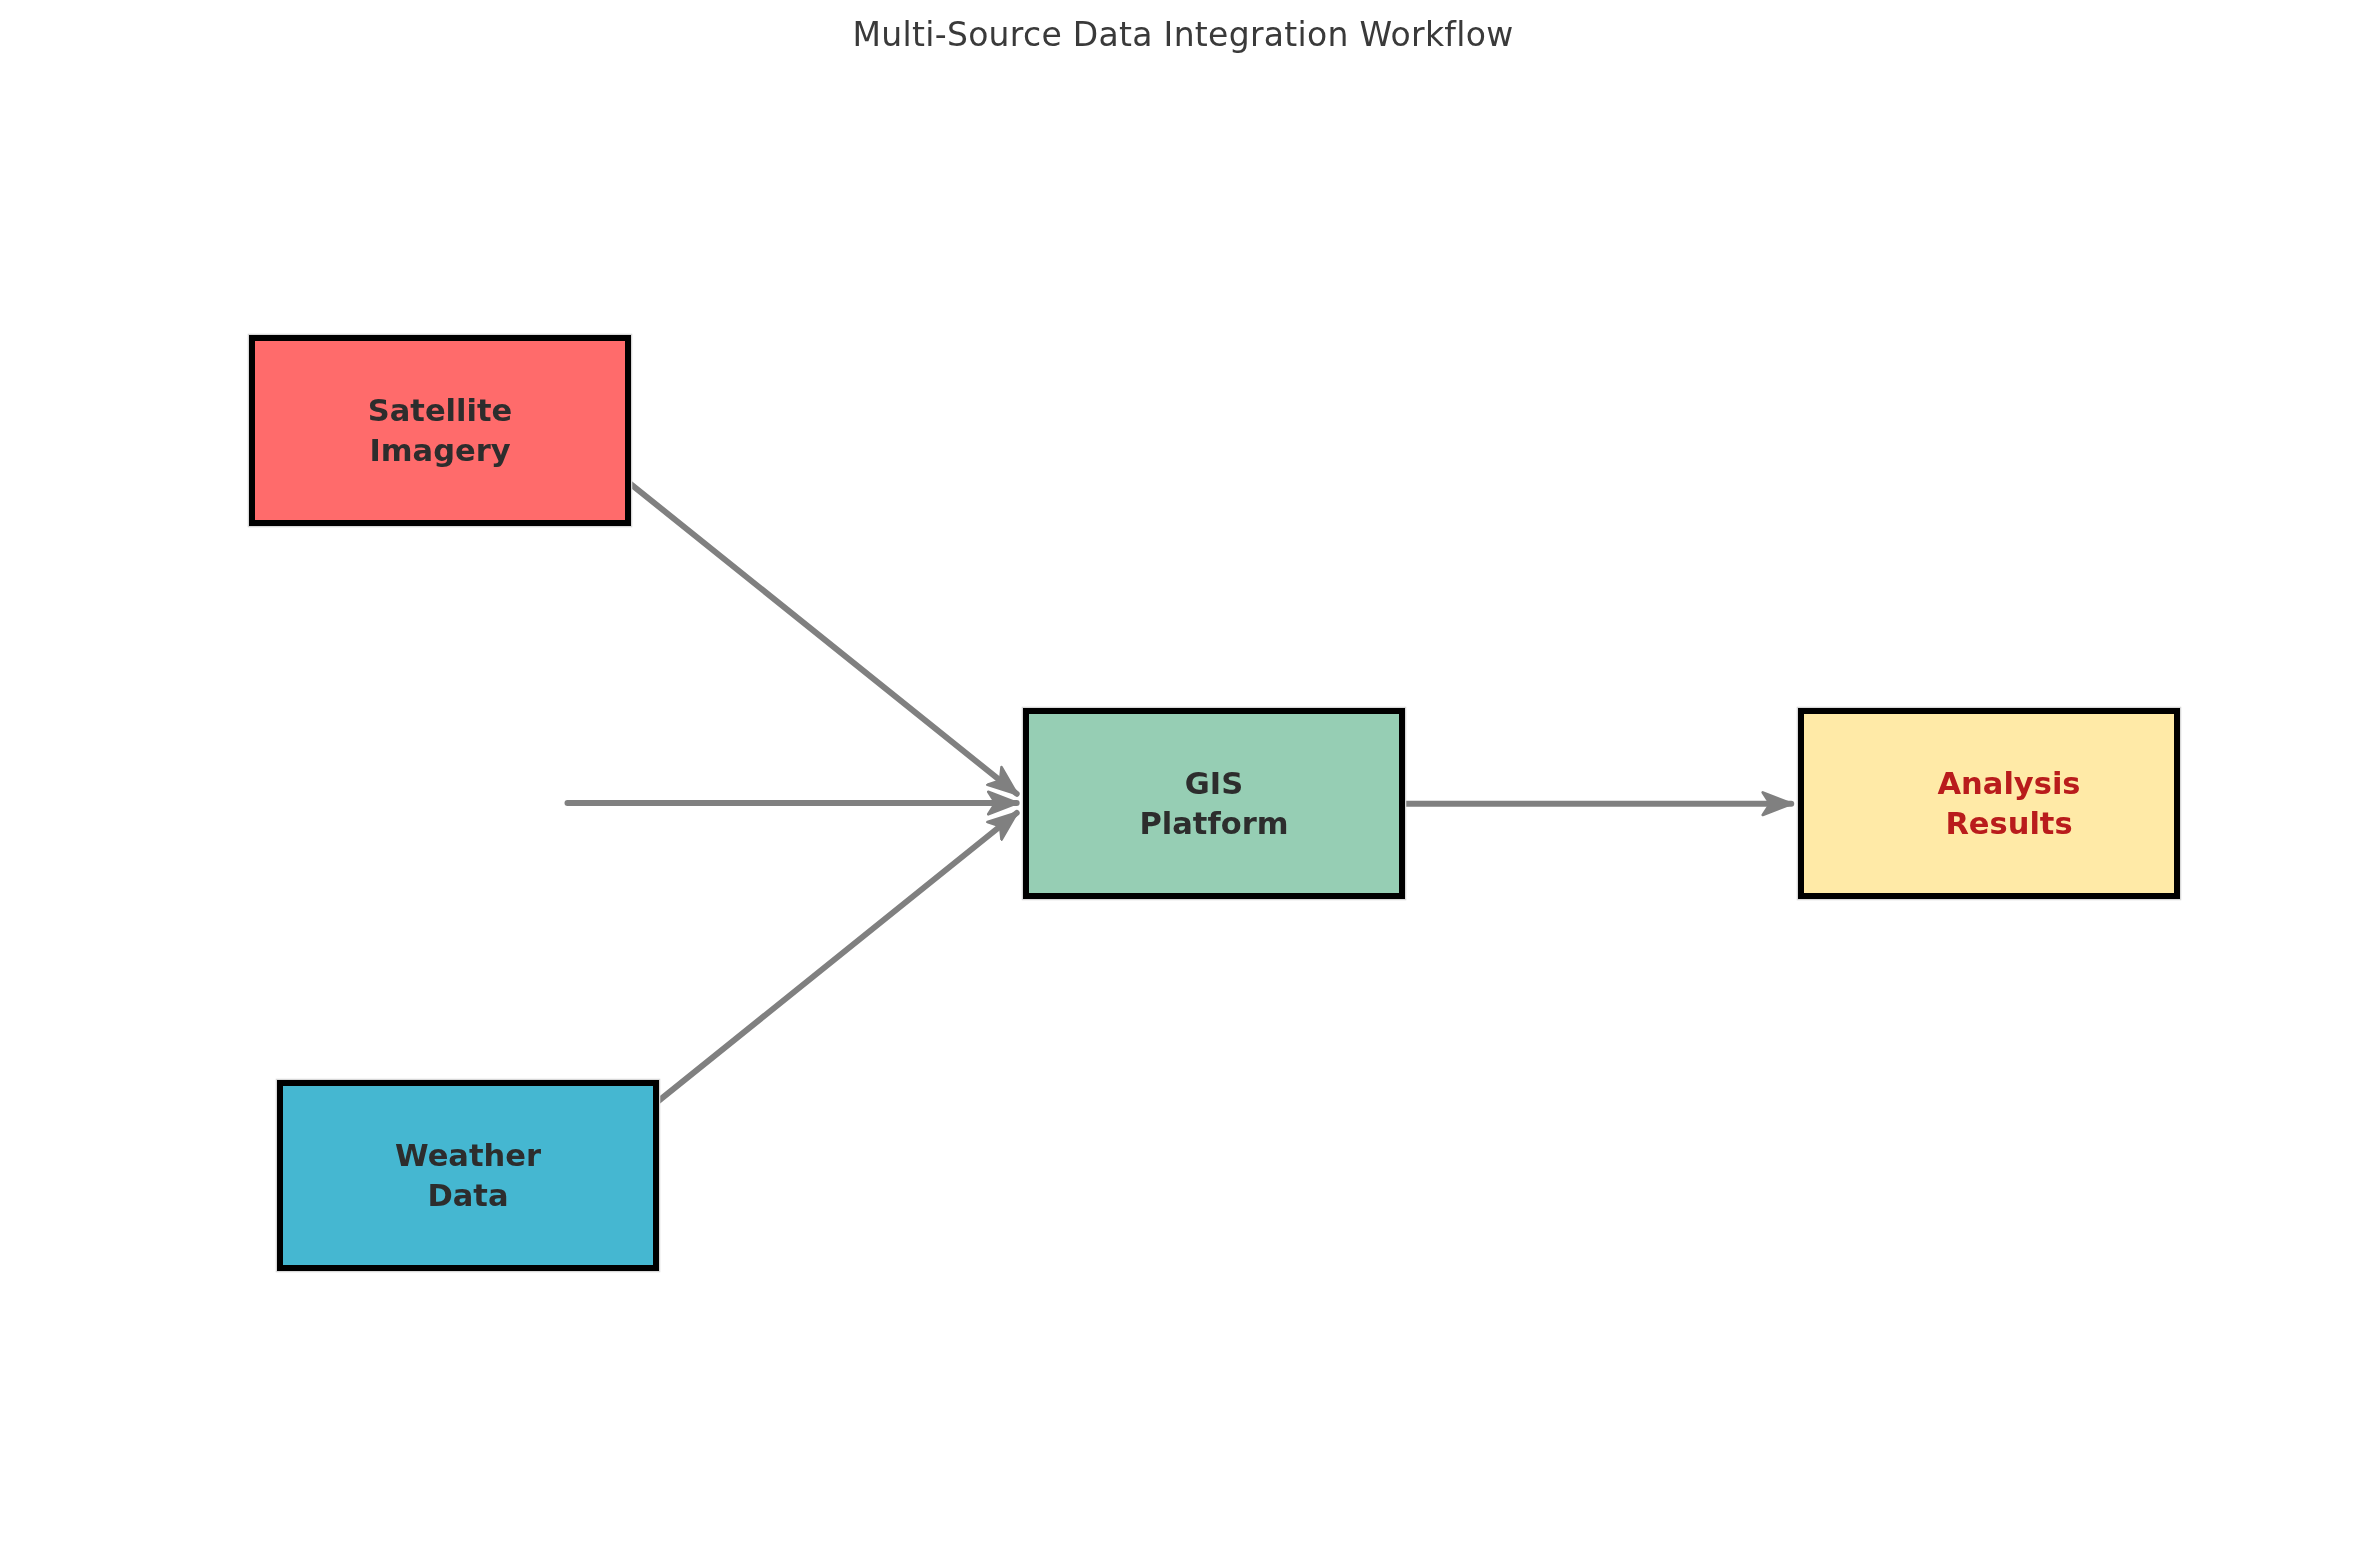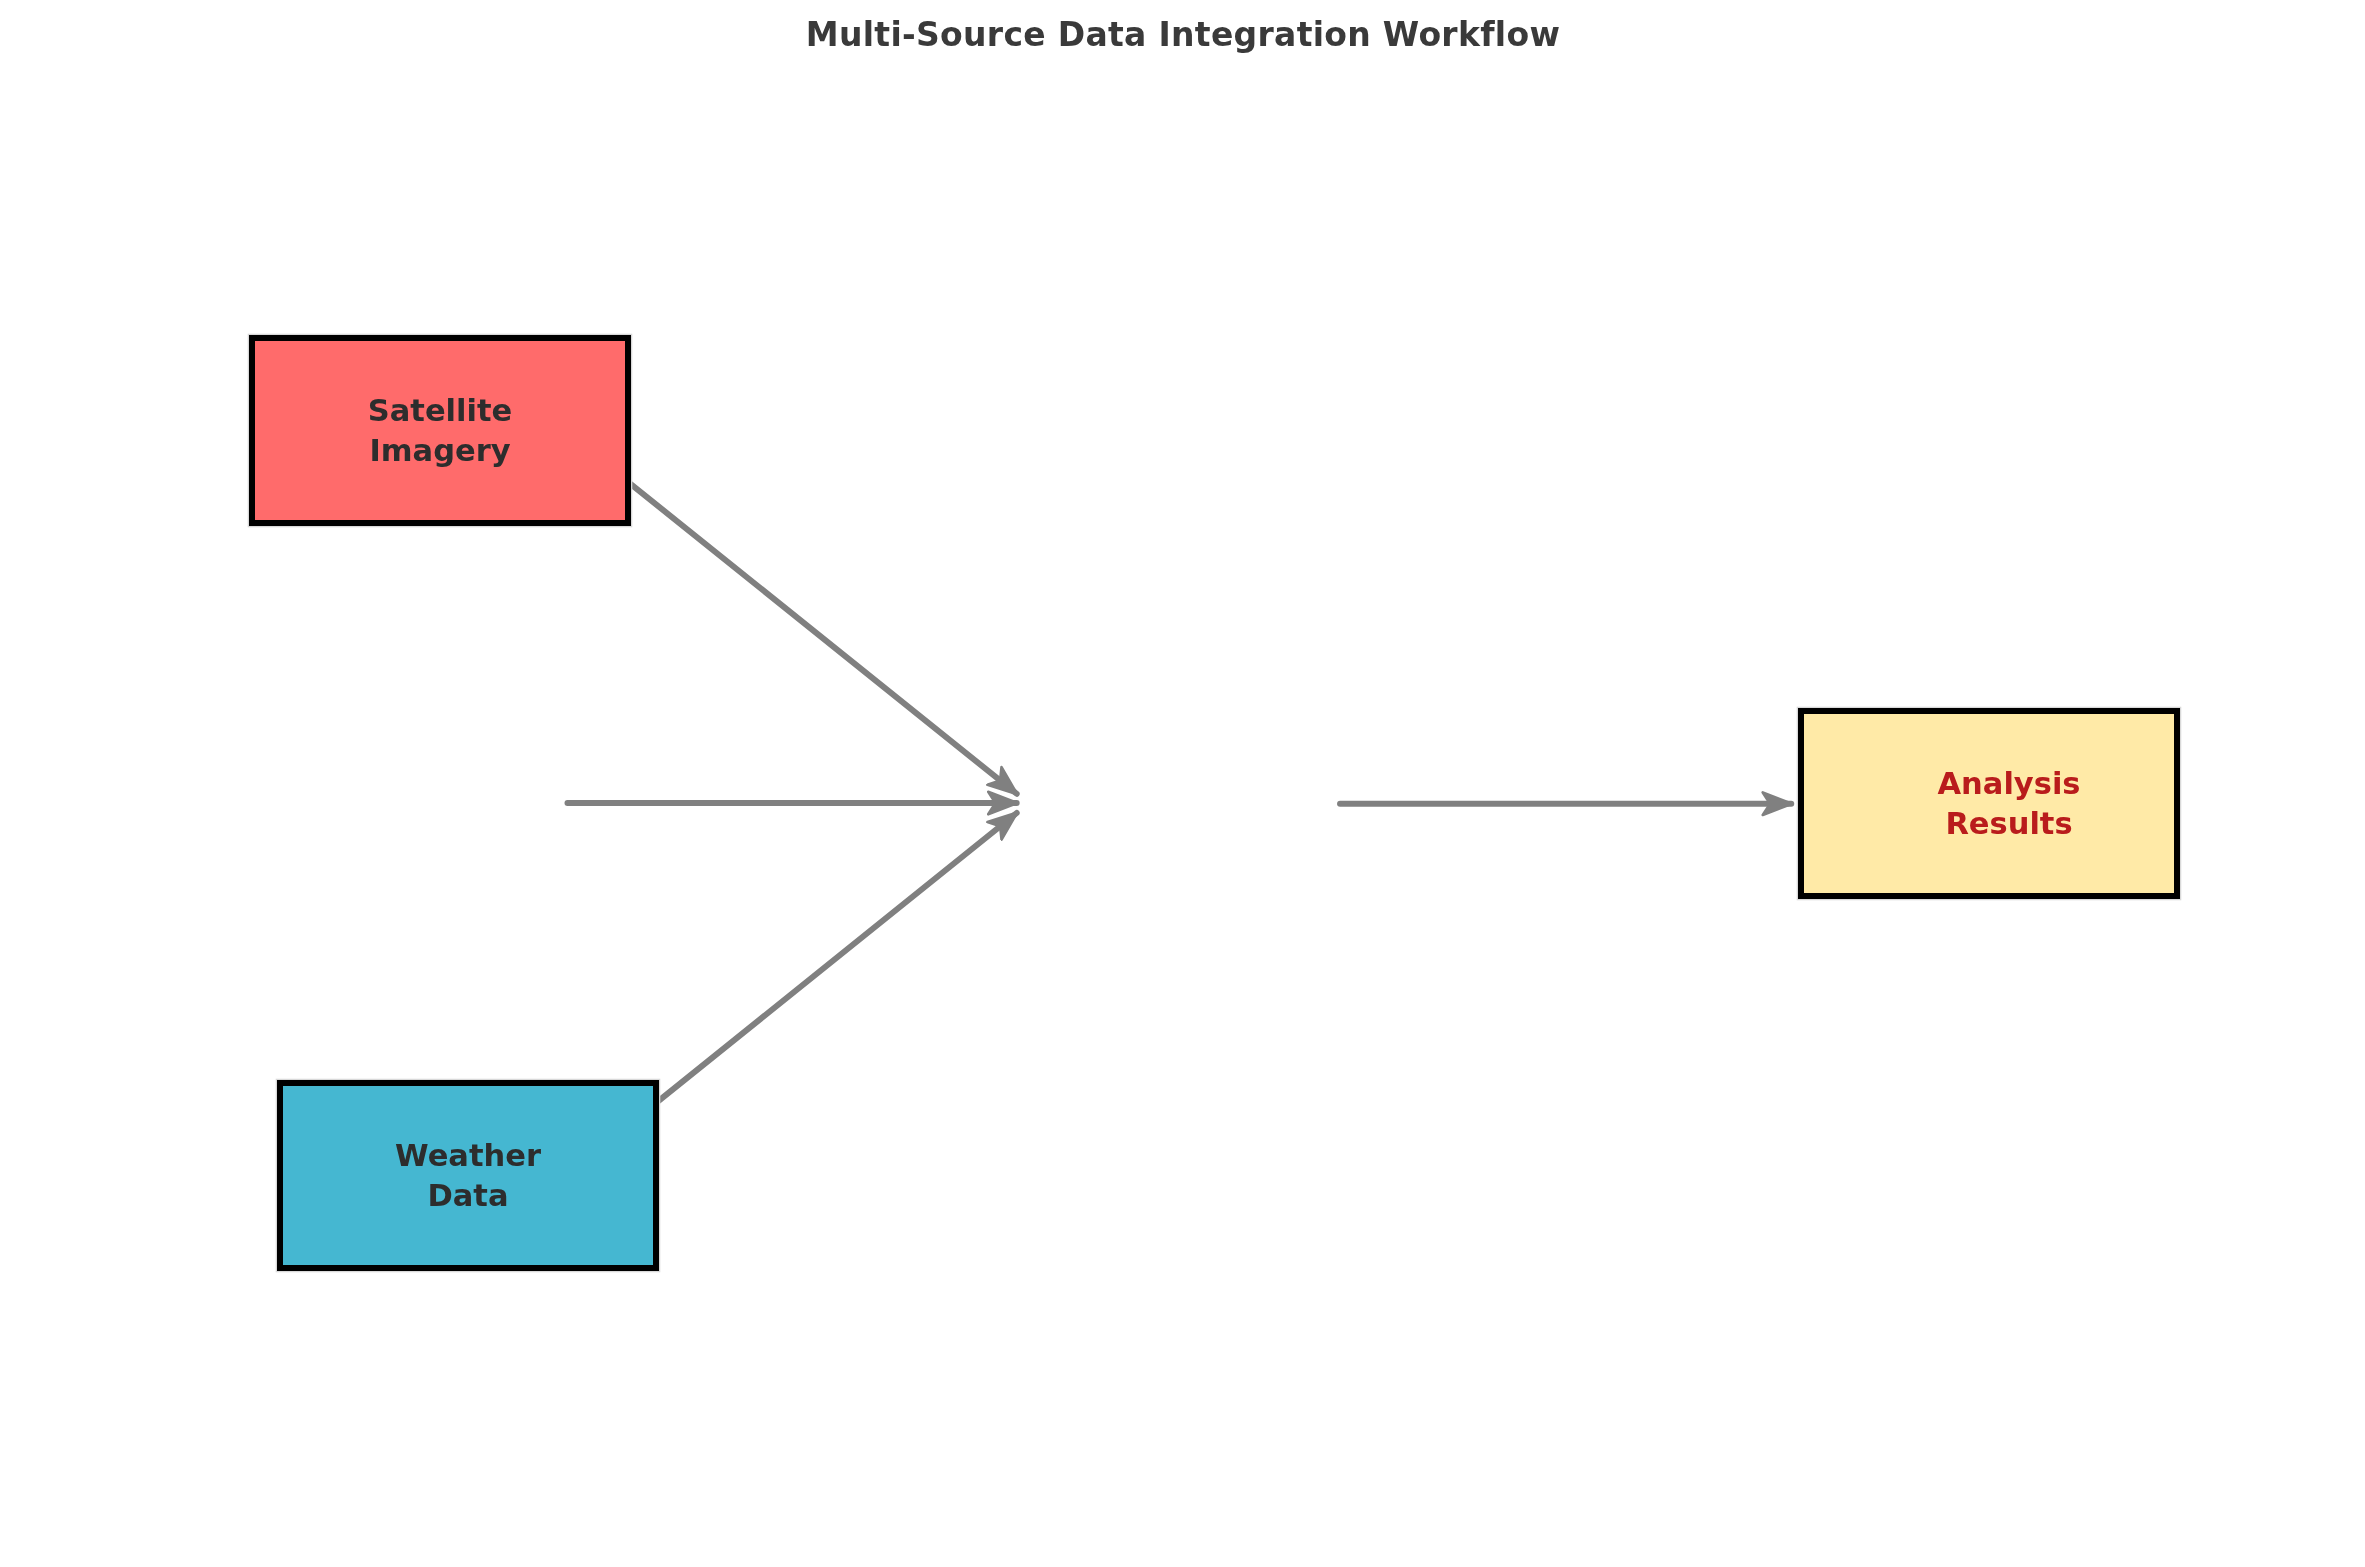--- a/index.html
+++ b/index.html
@@ -15,21 +15,21 @@
     background: #ffffff;
     overflow: hidden;
   }
   .title {
     position: absolute;
     top: 14.6px;
     left: 0;
     width: 100%;
     text-align: center;
     font-size: 33px;
-    font-weight: 700;
+    font-weight: 400;
     letter-spacing: 0.3px;
   }
   .edges {
     position: absolute;
     top: 0;
     left: 0;
     width: 2366px;
     height: 1567px;
   }
   .edges line {
@@ -81,20 +81,24 @@
     <span>Satellite</span>
     <span>Imagery</span>
   </div>
 
 
   <div class="node node-weather" style="background-color: rgb(69, 183, 209); border-color: rgb(0, 0, 0); color: rgb(45, 45, 45); margin-left: 28px;">
     <span>Weather</span>
     <span>Data</span>
   </div>
 
+  <div class="node node-gis" style="background-color: rgb(150, 206, 180); border-color: rgb(0, 0, 0); color: rgb(45, 45, 45);">
+    <span>GIS</span>
+    <span>Platform</span>
+  </div>
 
   <div class="node node-analysis" style="background-color: rgb(255, 234, 167); border-color: rgb(0, 0, 0); color: #b91c1c; padding-left: 40px;">
     <span>Analysis</span>
     <span>Results</span>
   </div>
 
 </div>
 
 
 </body></html>

